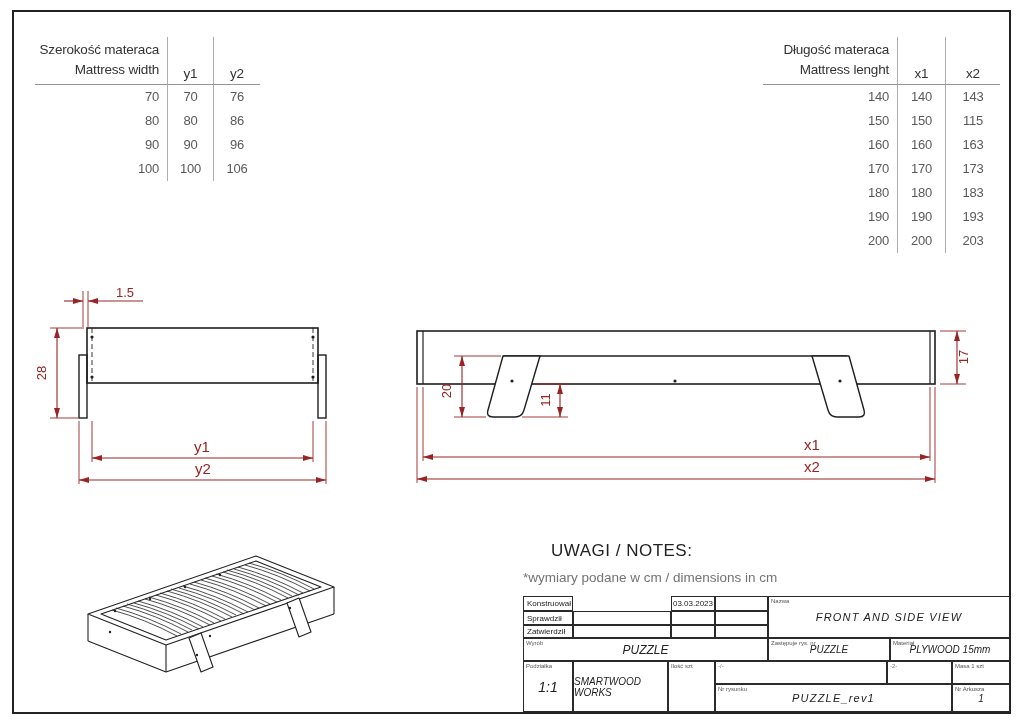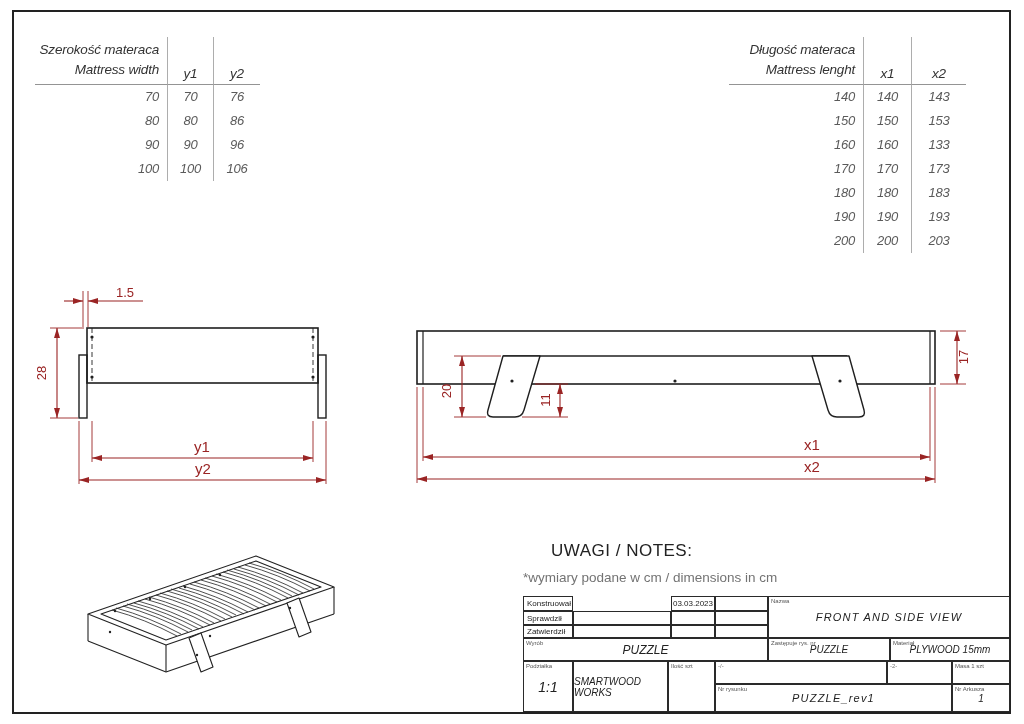--- a/index.html
+++ b/index.html
@@ -1,23 +1,23 @@
 <!DOCTYPE html>
 <html><head>
 <meta charset="utf-8">
 <style>
   html,body{margin:0;padding:0;background:#fff;}
   .page{position:relative;width:1024px;height:724px;background:#fff;overflow:hidden;
         font-family:"Liberation Sans",sans-serif;}
   svg{position:absolute;left:0;top:0;}
 
   
-  .tbl{position:absolute;display:grid;font-size:13px;letter-spacing:-0.2px;font-style:italic;}
+  .tbl{position:absolute;display:grid;font-size:13px;letter-spacing:-0.2px;}
   #wtable{left:35px;top:37px;grid-template-columns:132px 46px 47px;grid-template-rows:48px;grid-auto-rows:24px;}
-  #ltable{left:729px;top:37px;grid-template-columns:134px 48px 55px;grid-template-rows:48px;grid-auto-rows:24px;}
+  #ltable{left:763px;top:37px;grid-template-columns:134px 48px 55px;grid-template-rows:48px;grid-auto-rows:24px;}
   .th1{border-bottom:1.5px solid #949494;display:flex;flex-direction:column;justify-content:flex-end;
        align-items:flex-end;padding:0 8px 4px 0;color:#333;font-size:13.5px;line-height:20px;white-space:nowrap;}
   .thc{border-bottom:1.5px solid #949494;border-left:1px solid #adadad;display:flex;align-items:flex-end;
        justify-content:center;padding-bottom:3px;color:#333;font-size:13.5px;}
   .trow{display:contents;}
   .tn{text-align:right;padding-right:8px;line-height:24px;color:#5a5a5a;}
   .tv{text-align:center;line-height:24px;border-left:1px solid #adadad;color:#5a5a5a;}
 
   
   .notes-title{position:absolute;left:523px;top:541px;font-size:17px;color:#222;letter-spacing:0.5px;margin-left:28px;}
@@ -221,26 +221,26 @@
     <div class="thc">x2</div>
 
   <div class="trow">
       <span class="tn">140</span>
       <span class="tv">140</span>
       <span class="tv">143</span>
     </div>
       <div class="trow">
       <span class="tn">150</span>
       <span class="tv">150</span>
-      <span class="tv">153</span>
+      <span class="tv">115</span>
     </div>
       <div class="trow">
       <span class="tn">160</span>
       <span class="tv">160</span>
-      <span class="tv">133</span>
+      <span class="tv">163</span>
     </div>
       <div class="trow">
       <span class="tn">170</span>
       <span class="tv">170</span>
       <span class="tv">173</span>
     </div>
       <div class="trow">
       <span class="tn">180</span>
       <span class="tv">180</span>
       <span class="tv">183</span>

